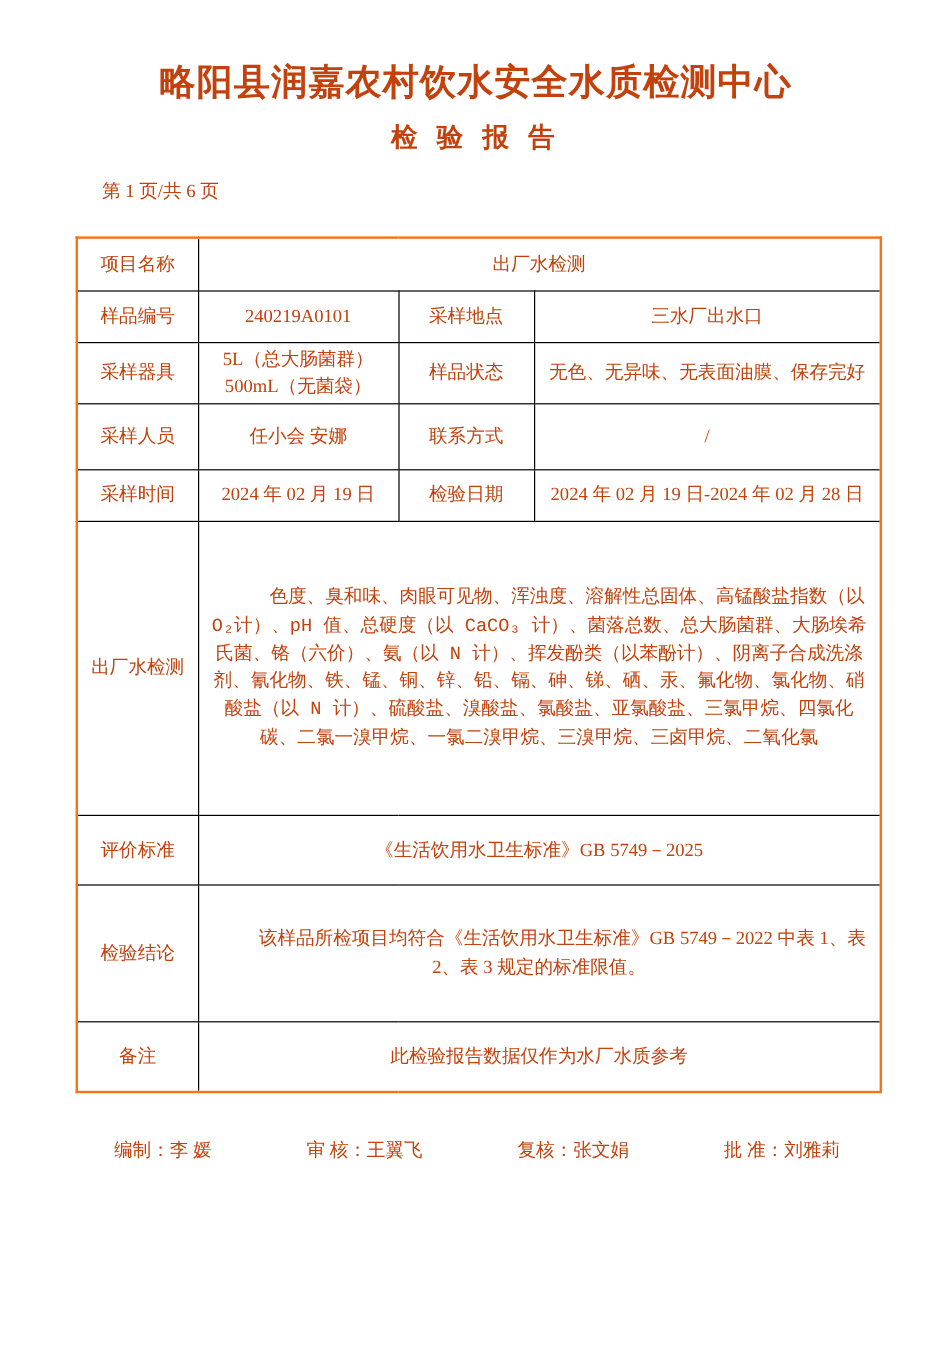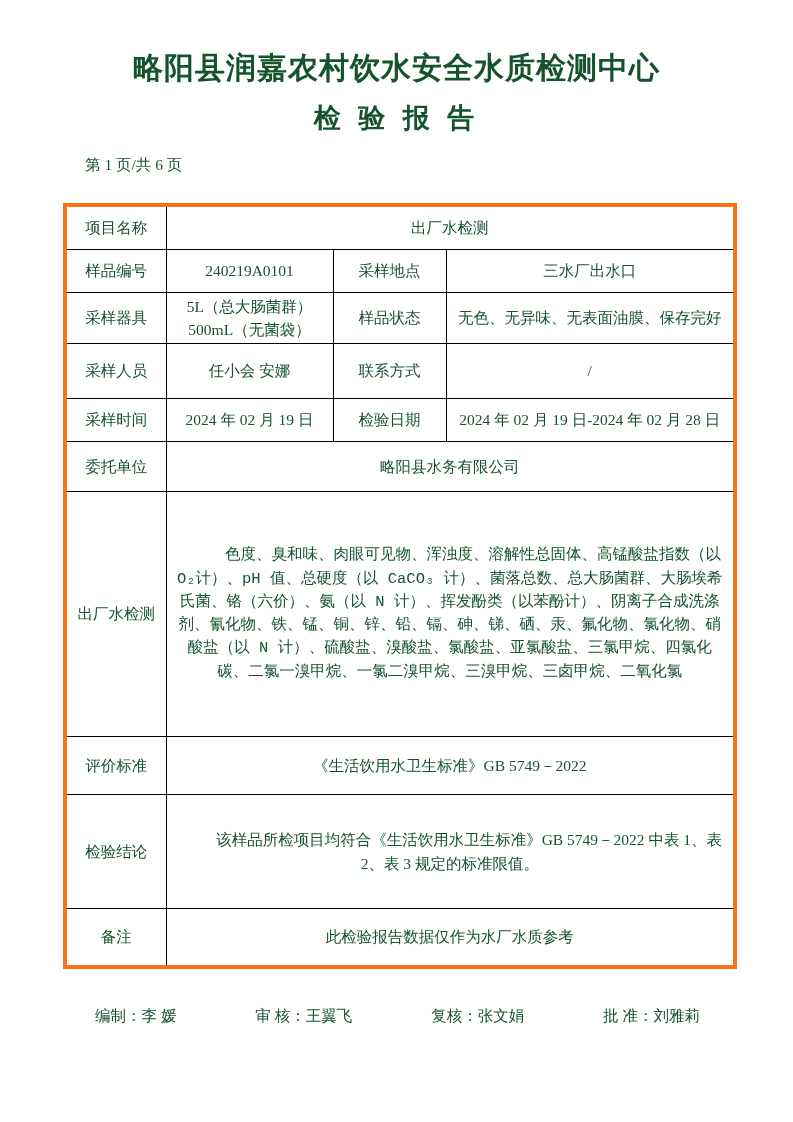--- a/index.html
+++ b/index.html
@@ -1,54 +1,54 @@
 <!DOCTYPE html>
 <html><head>
 <meta charset="utf-8">
 <style>
   * { margin:0; padding:0; box-sizing:border-box; }
   html,body { background:#ffffff; }
   .page {
     position:relative;
     width:793px; height:1122px;
     background:#fff;
-    color:#14532d;
+    color:#c2410c;
     font-family:"Liberation Serif","DejaVu Serif",serif;
     overflow:hidden;
   }
   .center-name {
     padding-top:48px;
     text-align:center;
     font-size:30px;
     font-weight:700;
     letter-spacing:1px;
     font-family:"Liberation Sans","DejaVu Sans",sans-serif;
   }
   .report-title {
     margin-top:11px;
     text-align:center;
-    font-size:27px;
+    font-size:22px;
     font-weight:700;
     letter-spacing:5px;
     font-family:"Liberation Sans","DejaVu Sans",sans-serif;
   }
   .meta-row {
     margin-top:19px;
     display:flex;
     justify-content:space-between;
     align-items:baseline;
     padding:0 81px 0 85px;
     font-size:15.5px;
   }
   table.report {
     margin:27px 0 0 63px;
     width:670px;
     border-collapse:collapse;
     table-layout:fixed;
-    border:4px solid #f97316;
+    border:2px solid #f97316;
   }
   table.report td {
     border:1px solid #000;
     font-size:15.5px;
     text-align:center;
     vertical-align:middle;
     padding:2px 8px;
     line-height:1.5;
     overflow:hidden;
   }
@@ -117,31 +117,27 @@
         <td>任小会 安娜</td>
         <td class="label-cell">联系方式</td>
         <td>/</td>
       </tr>
       <tr style="height:43px">
         <td class="label-cell">采样时间</td>
         <td>2024 年 02 月 19 日</td>
         <td class="label-cell">检验日期</td>
         <td style="padding:2px 2px">2024 年 02 月 19 日-2024 年 02 月 28 日</td>
       </tr>
-      <tr style="height:50px">
-        <td class="label-cell">委托单位</td>
-        <td colspan="3">略阳县水务有限公司</td>
-      </tr>
       <tr style="height:245px">
         <td class="label-cell">出厂水检测</td>
         <td colspan="3" class="para-cell">色度、臭和味、肉眼可见物、浑浊度、溶解性总固体、高锰酸盐指数（以O₂计）、pH 值、总硬度（以 CaCO₃ 计）、菌落总数、总大肠菌群、大肠埃希氏菌、铬（六价）、氨（以 N 计）、挥发酚类（以苯酚计）、阴离子合成洗涤剂、氰化物、铁、锰、铜、锌、铅、镉、砷、锑、硒、汞、氟化物、氯化物、硝酸盐（以 N 计）、硫酸盐、溴酸盐、氯酸盐、亚氯酸盐、三氯甲烷、四氯化碳、二氯一溴甲烷、一氯二溴甲烷、三溴甲烷、三卤甲烷、二氧化氯</td>
       </tr>
       <tr style="height:58px">
         <td class="label-cell">评价标准</td>
-        <td colspan="3">《生活饮用水卫生标准》GB 5749－2022</td>
+        <td colspan="3">《生活饮用水卫生标准》GB 5749－2025</td>
       </tr>
       <tr style="height:114px">
         <td class="label-cell">检验结论</td>
         <td colspan="3" class="concl-cell">该样品所检项目均符合《生活饮用水卫生标准》GB 5749－2022 中表 1、表 2、表 3 规定的标准限值。</td>
       </tr>
       <tr style="height:58px">
         <td class="label-cell">备注</td>
         <td colspan="3">此检验报告数据仅作为水厂水质参考</td>
       </tr>
     </tbody>

